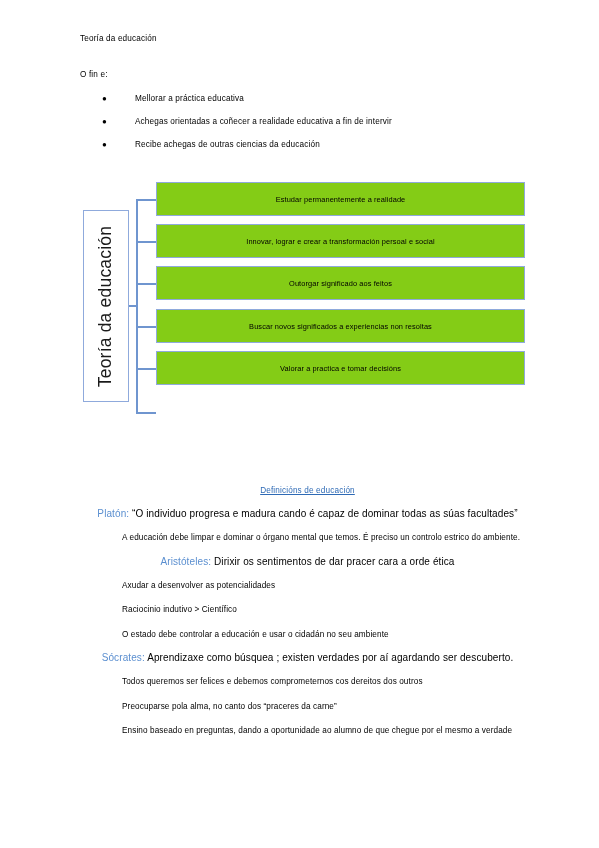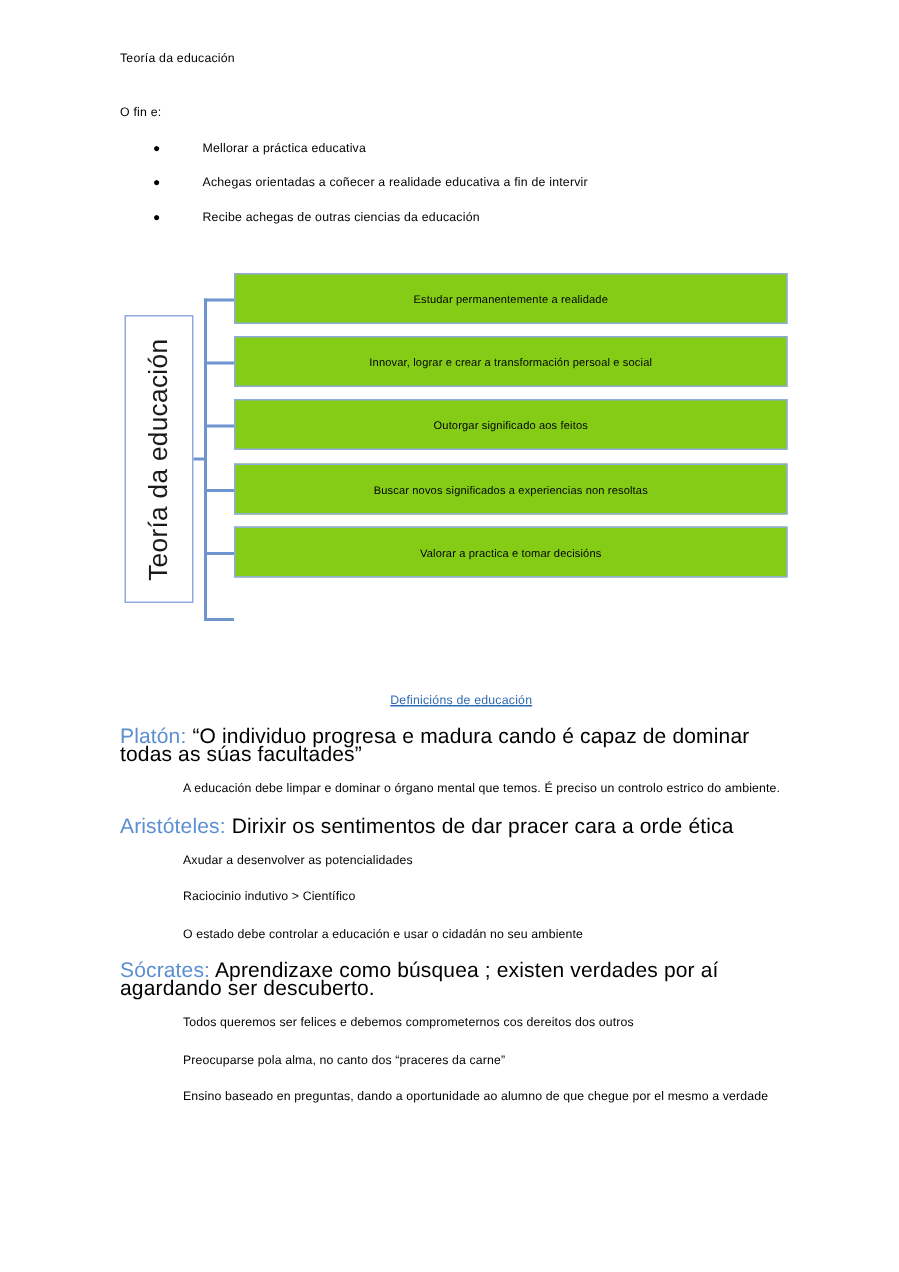--- a/index.html
+++ b/index.html
@@ -141,27 +141,29 @@
     top: 462px;
     width: 455px;
   }
   .defs-heading {
     text-align: center;
     font-size: 8.2px;
     letter-spacing: 0.15px;
     color: #2e6ab5;
     text-decoration: underline;
     margin-bottom: 13px;
+    margin-top: 24px;
   }
   .def-block { margin-bottom: 0; }
   .def-first {
-    font-size: 14px;
+    font-size: 10px;
     line-height: 12px;
     letter-spacing: 0.1px;
     margin-bottom: 11px;
+    text-align: center;
   }
   .def-name {
     color: #5b8fd0;
   }
   .def-sub {
     font-size: 8.2px;
     line-height: 13.5px;
     letter-spacing: 0.1px;
     margin: 0 0 11px 42px;
   }

